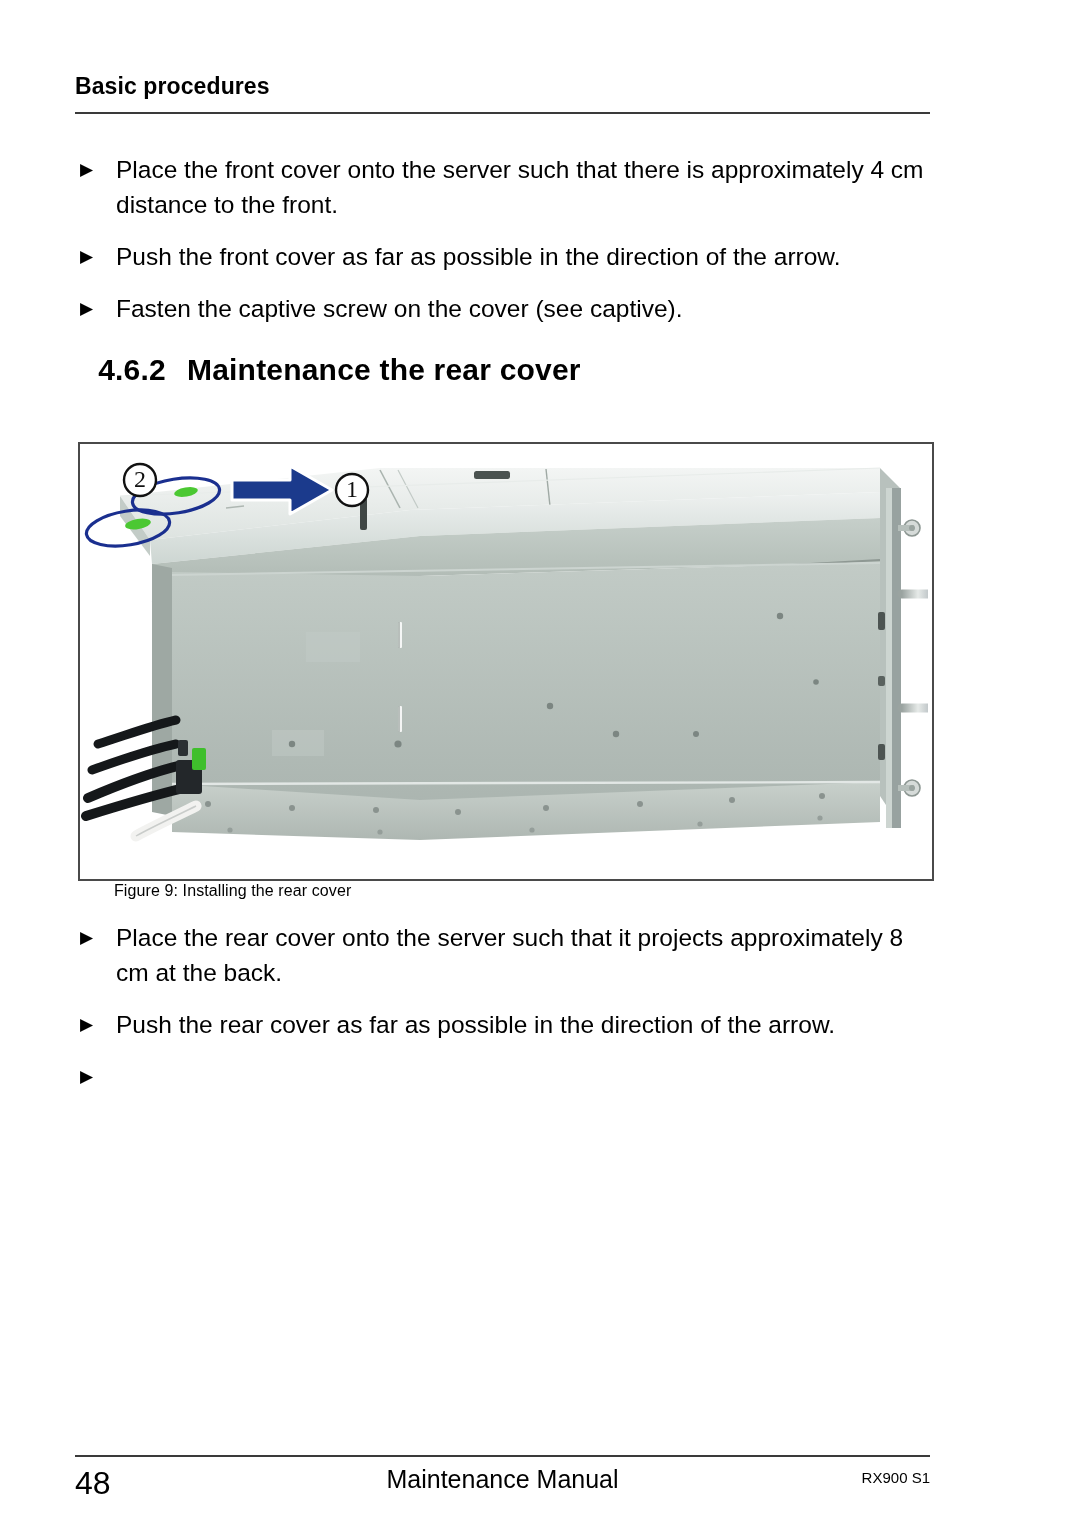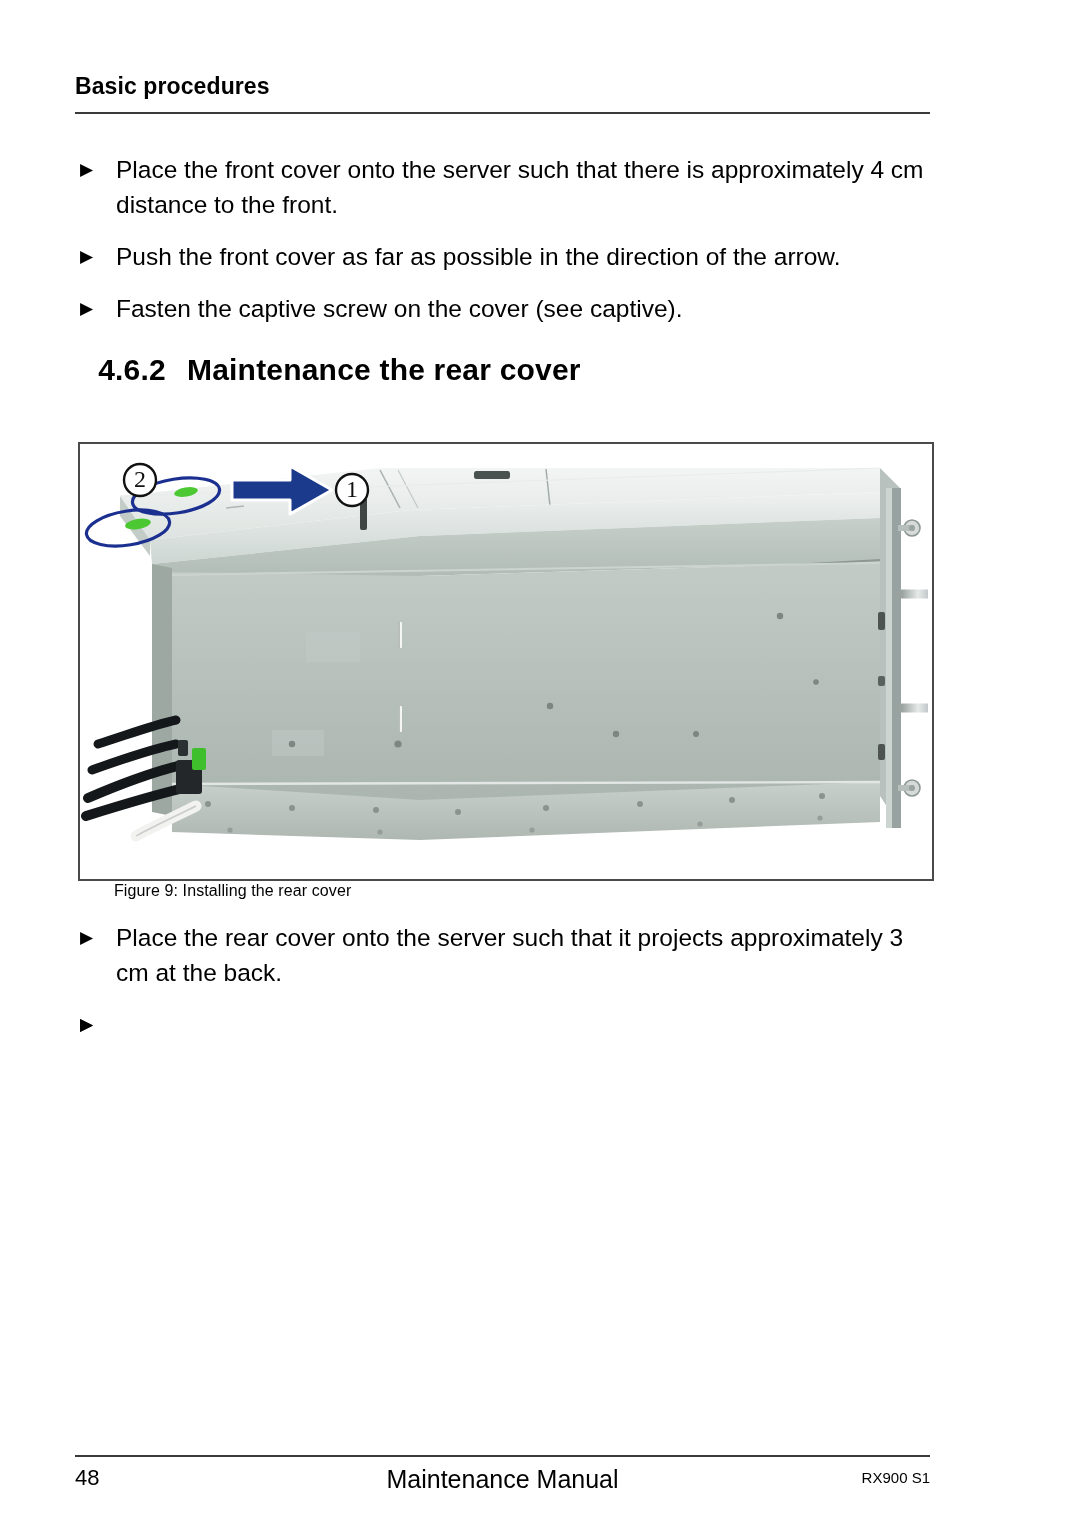--- a/index.html
+++ b/index.html
@@ -124,21 +124,21 @@
   .footer {
     position: absolute;
     left: 75px;
     top: 1465px;
     width: 855px;
     height: 40px;
   }
   .footer-page {
     position: absolute;
     left: 0; top: 0;
-    font-size: 22px;
+    font-size: 32px;
   }
   .footer-center {
     position: absolute;
     left: 0; top: 0;
     width: 855px;
     text-align: center;
     font-size: 25px;
   }
   .footer-right {
     position: absolute;
@@ -341,24 +341,25 @@
         <text x="60" y="43" text-anchor="middle" font-family="Liberation Serif, serif" font-size="24" fill="#111111">2</text>
       </g>
     </svg>
   </div>
 
   <div class="figure-caption">Figure 9: Installing the rear cover</div>
 
   <div class="bullet-list bottom">
     <div class="bullet">
       <span class="bullet-marker">▶</span>
-      <span>Place the rear cover onto the server such that it projects approximately 3 cm at the back.</span>
-    </div>
-    <div class="bullet">
-      <span class="bullet-marker">▶</span>
+      <span>Place the rear cover onto the server such that it projects approximately 8 cm at the back.</span>
+    </div>
+    <div class="bullet">
+      <span class="bullet-marker">▶</span>
+      <span>Push the rear cover as far as possible in the direction of the arrow.</span>
     </div>
     <div class="bullet">
       <span class="bullet-marker">▶</span>
     </div>
   </div>
 
   <div class="footer-rule"></div>
   <div class="footer">
     <div class="footer-page">48</div>
     <div class="footer-center">Maintenance Manual</div>

